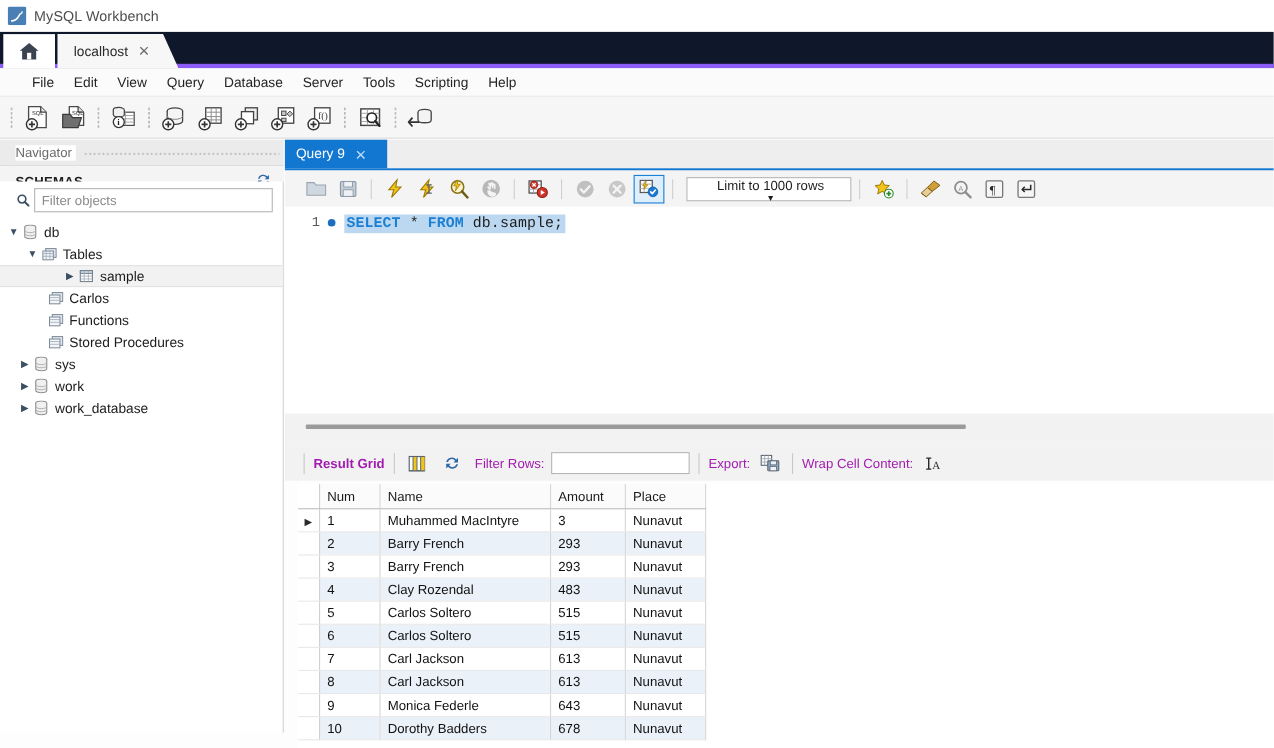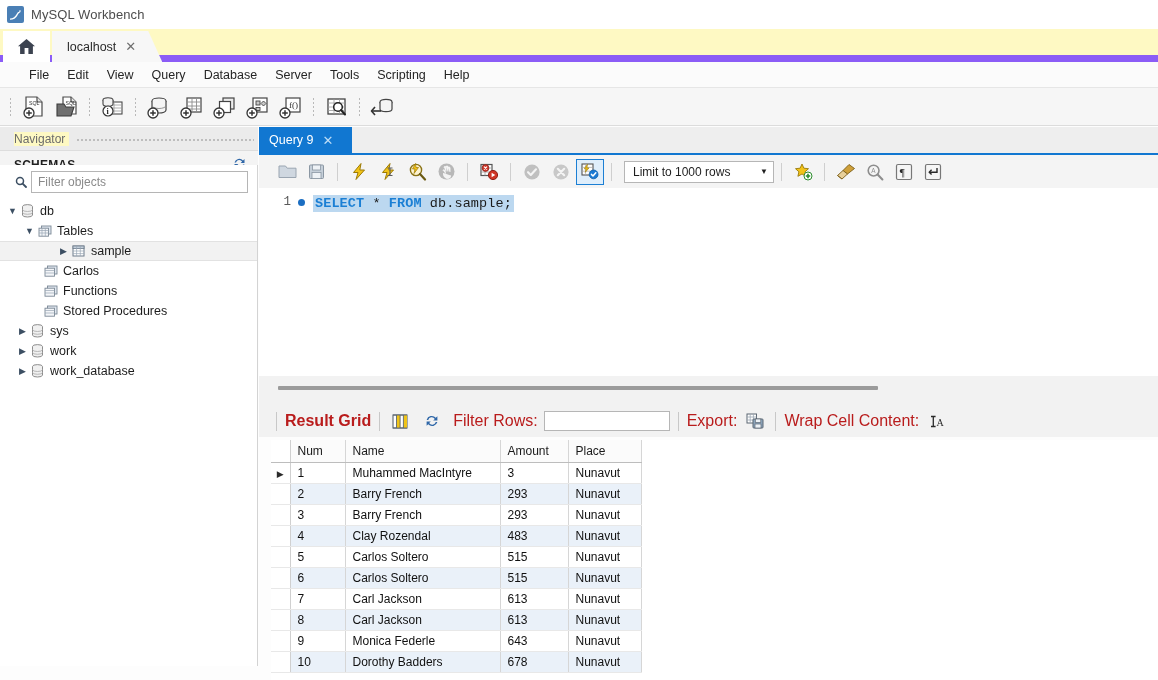--- a/index.html
+++ b/index.html
@@ -19,21 +19,21 @@
   .titlebar {
     position:absolute; left:0; top:0; width:1158px; height:29px;
     background:#ffffff; display:flex; align-items:center; padding-left:7px;
   }
   .wb-logo { width:17px; height:17px; margin-right:7px; flex:0 0 auto; }
   .titlebar-text { font-size:13px; color:#4d4d4d; letter-spacing:.1px; }
 
   
   .tabstrip {
     position:absolute; left:0; top:29px; width:1158px; height:33px;
-    background:#fef9c3; border-bottom:7px solid #8b5cf6;padding-left:24px;
+    background:#0f172a; border-bottom:4px solid #8b5cf6;padding-left:24px;
   }
   .home-tab {
     position:absolute; left:3px; top:2px; width:47px; height:31px;
     background:#ffffff; display:flex; align-items:center; justify-content:center;
   }
   .conn-tab {
     position:absolute; left:52px; top:2px; height:31px;
     background:#f7f7f7;
     display:flex; align-items:center; padding:0 10px 0 15px;
     border-top-right-radius:2px;
@@ -65,21 +65,21 @@
     background-repeat: repeat-y;
   }
 
   
   .nav-header {
     position:absolute; left:0; top:127px; width:258px; height:24px;
     background:#ebebeb; display:flex; align-items:center; padding-left:14px;
     border-bottom:1px solid #dddddd;
   }
   .nav-header-text {
-    font-size:12px; color:#6b6b6b; background:#fef9c3; padding-right:4px; z-index:2;
+    font-size:12px; color:#6b6b6b; background:#ffffff; padding-right:4px; z-index:2;
   }
   .nav-header-dots {
     position:absolute; left:76px; right:4px; top:11px; height:3px;
     background-image: radial-gradient(#bdbdbd .9px, transparent 1px);
     background-size:4px 4px;
   }
   .schemas-bar {
     position:absolute; left:0; top:151px; width:258px; height:28px;
     background:#f4f4f4; border-bottom:1px solid #e0e0e0;
     display:flex; align-items:center; justify-content:space-between; padding:0 12px 0 14px;
@@ -122,21 +122,21 @@
   .editor-toolbar {
     position:absolute; left:259px; top:155px; width:899px; height:33px;
     background:#f4f4f4; display:flex; align-items:center; padding-left:14px; gap:1px;
   }
   .etb { width:28px; height:26px; display:flex; align-items:center; justify-content:center; }
   .etb.active { border:1px solid #1b7fd4; background:#dfeefb; }
   .vsep { width:1px; height:18px; background:#cfcfcf; margin:0 6px; }
   .limit-select {
     width:150px; height:22px; background:#ffffff; border:1px solid #b6b6b6;
     display:flex; align-items:center; justify-content:space-between;
-    padding:0 5px 0 8px; font-size:12px; color:#1e1e1e; margin-left:5px;
+    padding:0 5px 0 8px; font-size:12px; color:#1e1e1e; margin-left:5px;flex-direction:column;
   }
   .caret { font-size:8px; color:#1e1e1e; }
 
   .editor-surface {
     position:absolute; left:259px; top:188px; width:899px; height:188px;
     background:#ffffff;
   }
   .code-line { display:flex; align-items:flex-start; padding-top:7px; }
   .gutter {
     width:54px; flex:0 0 54px; display:flex; align-items:center;
@@ -155,21 +155,21 @@
   .split-area { position:absolute; left:259px; top:376px; width:899px; height:29px; background:#f2f2f2; }
   .split-grip { position:absolute; left:19px; top:10px; width:600px; height:4px;
                 background:#9b9b9b; border-radius:1px; }
 
   
   .result-toolbar {
     position:absolute; left:259px; top:405px; width:899px; height:32px;
     background:#f2f2f2; display:flex; align-items:center; padding-left:9px;
   }
   .rsep { width:1px; height:19px; background:#c8c8c8; margin:0 8px; }
-  .rt-label { font-size:16px; color:#b91c1c; }
+  .rt-label { font-size:12px; color:#a21caf; }
   .rt-label.bold { font-weight:bold; }
   .rt-btn { width:24px; height:24px; display:flex; align-items:center; justify-content:center; }
   .filter-rows-input {
     width:126px; height:20px; background:#ffffff; border:1px solid #b6b6b6; margin-left:6px;
   }
 
   
   .result-grid {
     position:absolute; left:271px; top:440px; width:887px; height:240px;
     background:#ffffff; overflow:hidden;

